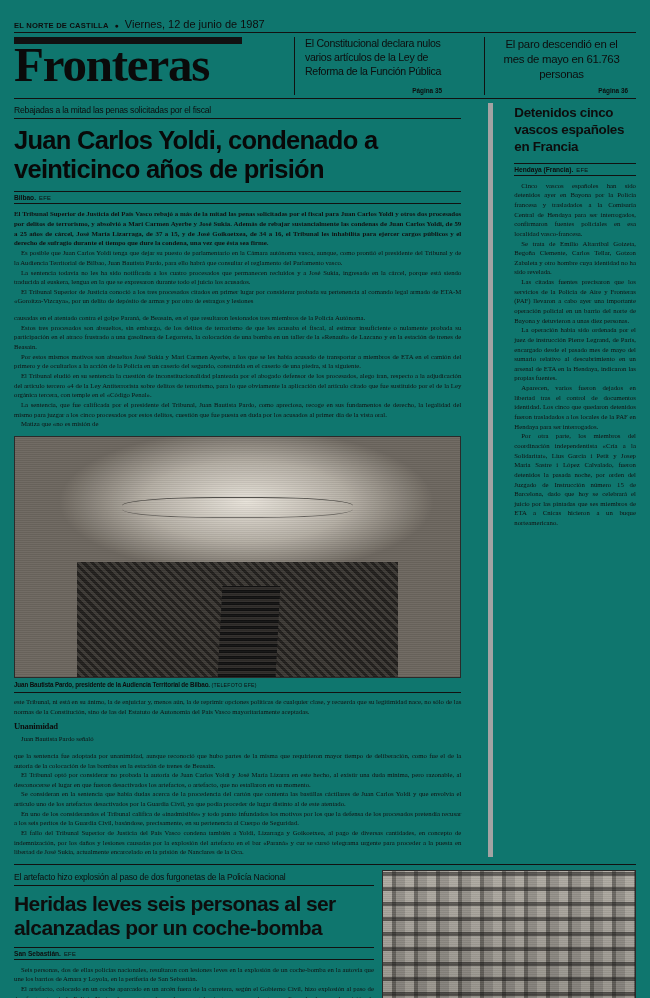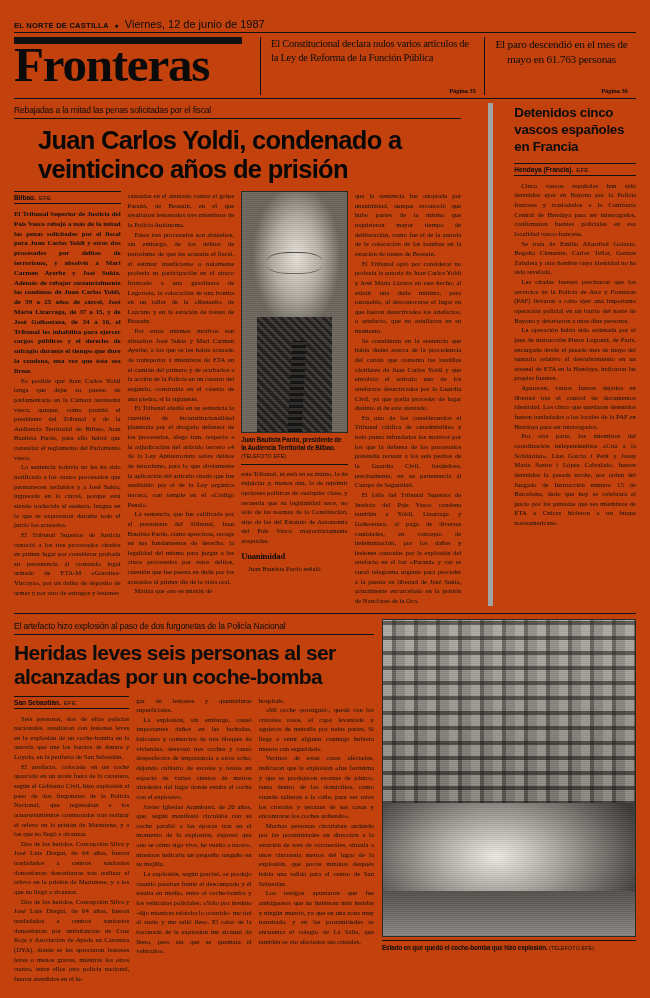--- a/index.html
+++ b/index.html
@@ -12,21 +12,21 @@
     color: #0d0d0d;
     overflow: hidden;
     position: relative;
   }
 
   .page {
     width: 650px;
     height: 998px;
     padding: 18px 14px 6px 14px;
     position: relative;
-    background: #c2410c;
+    background: #0f766e;
   }
 
   
   .folio {
     display: flex;
     align-items: baseline;
     gap: 6px;
     font-family: "Liberation Sans", sans-serif;
     font-size: 7.4px;
     padding-bottom: 2px;
@@ -68,21 +68,22 @@
     line-height: 0.96;
     letter-spacing: -1.2px;
     color: #0a0a0a;
   }
 
   .mast-teaser {
     flex: 1;
     padding: 0 8px 0 10px;
     border-left: 1px solid #111;
     position: relative;
-    font-family: Liberation Serif, serif;
+    font-family: Liberation Sans, sans-serif;
+    margin-left: 34px;
   }
   .mast-teaser.second {
     flex: 0 0 152px;
   }
   .teaser-text {
     font-size: 10.6px;
     line-height: 1.32;
     letter-spacing: -0.3px;
   }
   .teaser-page {
@@ -126,21 +127,20 @@
   }
 
   .headline-main {
     font-family: "Liberation Sans", sans-serif;
     font-weight: bold;
     font-size: 25.5px;
     line-height: 1.12;
     letter-spacing: -0.7px;
     padding: 7px 0 8px 0;
     color: #080808;
-    margin-left: 24px;
   }
 
   .headline-sidebar {
     font-family: "Liberation Sans", sans-serif;
     font-weight: bold;
     font-size: 13.4px;
     line-height: 1.26;
     letter-spacing: -0.3px;
     padding: 2px 0 7px 0;
   }
@@ -158,20 +158,21 @@
     font-weight: normal;
     font-size: 5.8px;
     letter-spacing: 0.3px;
     margin-left: 3px;
   }
 
   
   .cols {
     display: flex;
     gap: 7px;
+    flex-direction: column;
   }
   .col {
     flex: 1;
     min-width: 0;
   }
   p.body {
     font-family: "Liberation Serif", serif;
     font-size: 6.75px;
     line-height: 1.43;
     text-align: justify;

